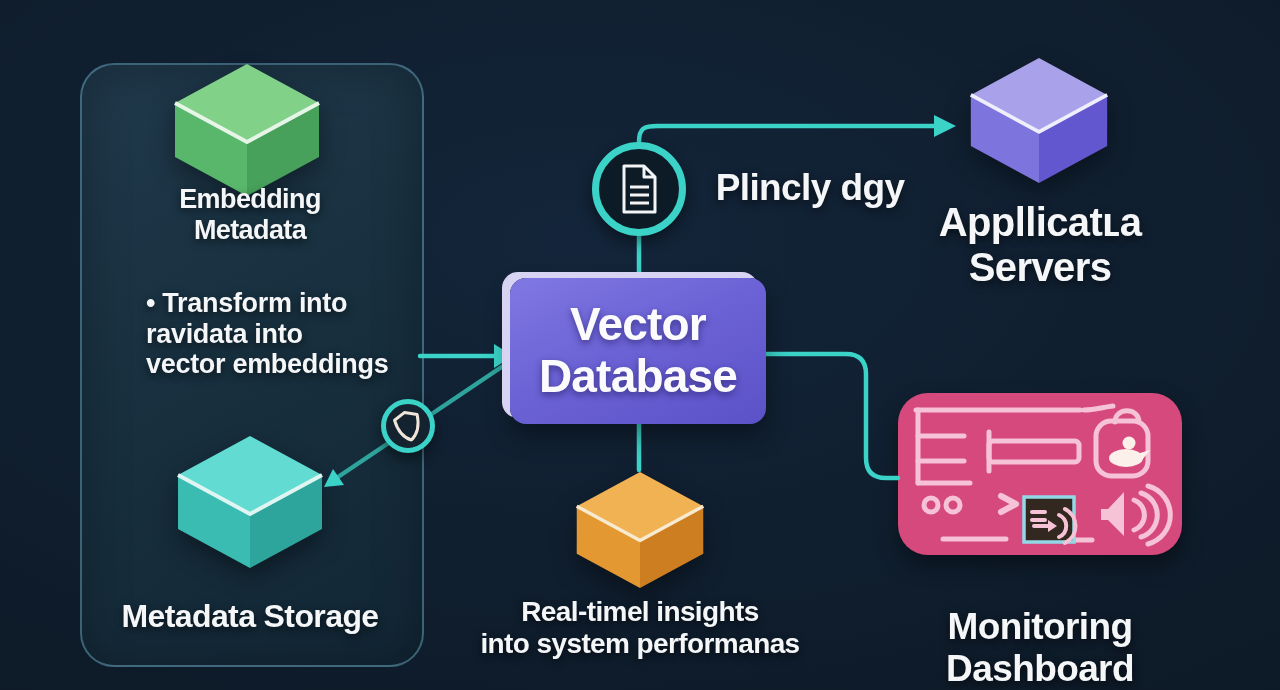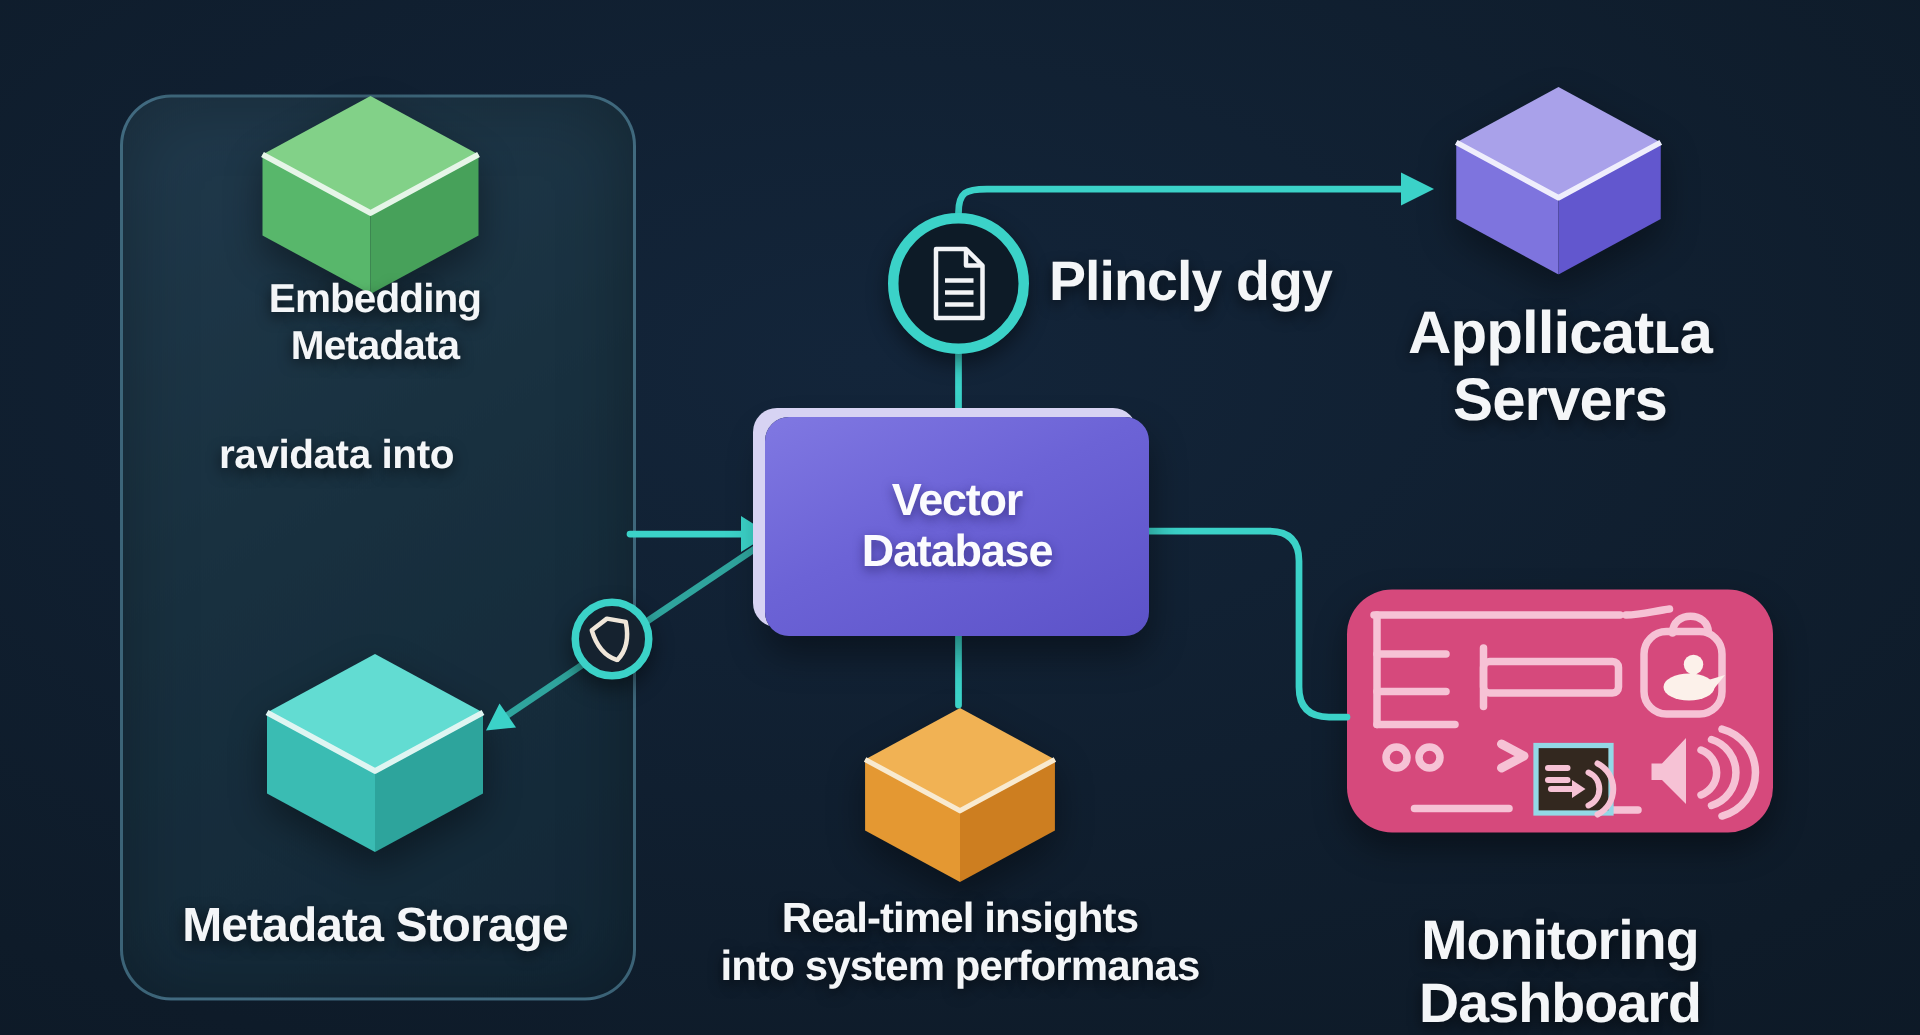--- a/index.html
+++ b/index.html
@@ -37,21 +37,21 @@
   }
   .doc-circle  { left:592px; top:142px; width:80px;  height:80px;  border:7px solid #3bd2c8; }
   .shield-circle { left:381px; top:399px; width:44px; height:44px; border:5px solid #3bd2c8; background:#15222f; }
 
   .vdb {
     position:absolute; left:510px; top:278px; width:256px; height:146px;
     border-radius:16px;
     background:linear-gradient(155deg,#8078e2 0%,#6c63d6 45%,#5c52c8 100%);
     box-shadow:-8px -6px 0 0 #d7d3f3, 0 12px 24px rgba(0,0,0,.4);
     display:flex; flex-direction:column; align-items:center; justify-content:center;
-    color:#fbfbfe; font-weight:700; font-size:30px; letter-spacing:-0.8px; line-height:1.12;
+    color:#fbfbfe; font-weight:700; font-size:46px; letter-spacing:-0.8px; line-height:1.12;
     text-shadow:0 3px 7px rgba(25,18,80,.55);
   }
 
   .pink-panel {
     position:absolute; left:898px; top:393px; width:284px; height:162px;
     border-radius:30px; background:#d6497c;
     box-shadow:0 10px 22px rgba(0,0,0,.4);
   }
   .pink-panel svg { position:absolute; left:0; top:0; }
 </style>
@@ -170,28 +170,30 @@
     <div>Vector</div>
     <div>Database</div>
   </div>
 
   <div class="lbl t36" style="left:100px; top:184px; width:300px; font-size:27px;">
     <div>Embedding</div>
     <div>Metadata</div>
   </div>
 
   <div class="lbl t27" style="left:146px; top:288px; width:270px; text-align:left;">
+    <div>• Transform into</div>
     <div>ravidata into</div>
+    <div>vector embeddings</div>
   </div>
 
   <div class="lbl t32" style="left:75px; top:598px; width:350px;">
     <div>Metadata Storage</div>
   </div>
 
-  <div class="lbl t37" style="left:668px; top:167px; width:220px; text-align:right;">
+  <div class="lbl t37" style="left:700px; top:167px; width:220px; text-align:center;">
     <div>Plincly dgy</div>
   </div>
 
   <div class="lbl" style="left:910px; top:200px; width:260px; font-size:40px;">
     <div>Appllicatʟa</div>
     <div>Servers</div>
   </div>
 
 
   <div class="lbl t28" style="left:450px; top:596px; width:380px;">

